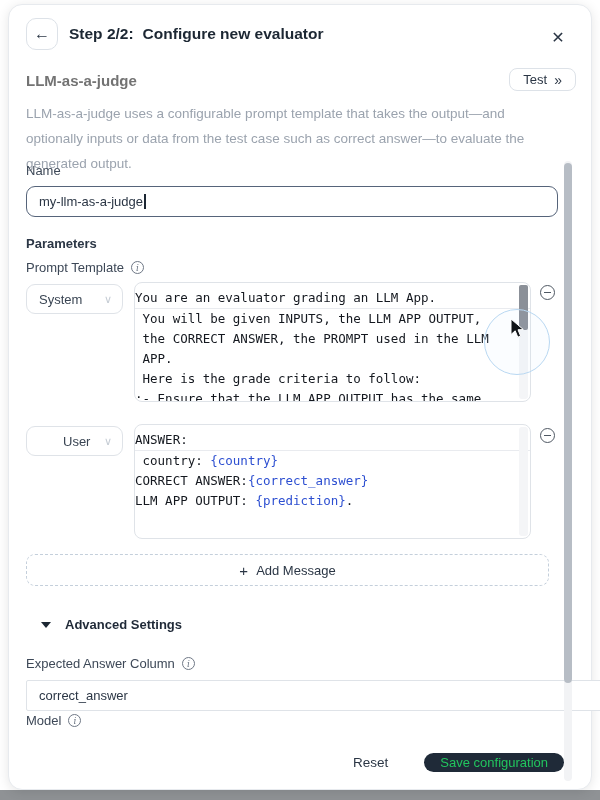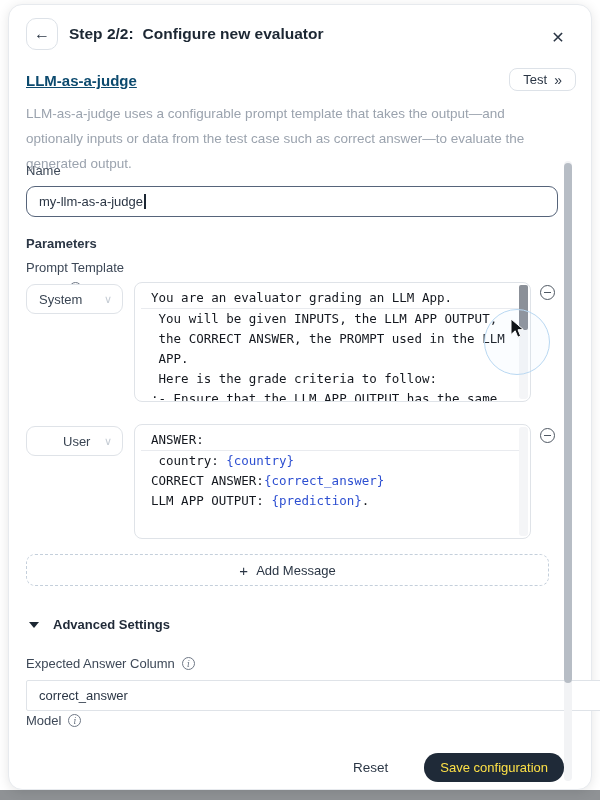--- a/index.html
+++ b/index.html
@@ -22,55 +22,55 @@
     position:absolute; left:17px; top:13px; width:32px; height:32px;
     border:1px solid #dde2e8; border-radius:10px; background:#fff;
     display:flex; align-items:center; justify-content:center;
     font-size:16px; color:#2b3645; cursor:pointer;
   }
   .title { position:absolute; left:60px; top:13px; height:32px; display:flex; align-items:center; gap:9px;
     font-size:15.5px; font-weight:bold; color:#1c2733; }
   .close-btn { position:absolute; right:22px; top:21px; width:22px; height:22px;
     display:flex; align-items:center; justify-content:center; font-size:16px; color:#2b3645; cursor:pointer; }
   
-  .eval-heading { position:absolute; left:17px; top:67px; font-size:15px; font-weight:bold; color:#0c4a6e;text-decoration:underline; }
+  .eval-heading { position:absolute; left:17px; top:67px; font-size:15px; font-weight:bold; color:#737373; }
   .test-btn { position:absolute; right:15px; top:63px; height:23px; padding:0 13px;
     border:1px solid #dde2e8; border-radius:8px; background:#fff;
     display:flex; align-items:center; gap:7px; font-size:13px; color:#2b3645; cursor:pointer; }
   .test-btn .dbl { font-size:14px; color:#2b3645; }
   .desc { position:absolute; left:17px; top:96px; width:537px; font-size:13.5px; line-height:25px; color:#9ba3ae; }
   
   .field-label { font-size:13px; color:#3d4857; }
   .name-label { position:absolute; left:17px; top:158px; }
   .name-input {
     position:absolute; left:17px; top:181px; width:532px; height:31px;
     border:1.5px solid #56647a; border-radius:9px; background:#fff;
     display:flex; align-items:center; padding:0 12px; font-size:13px; color:#2b3645;
   }
   .caret { display:inline-block; width:1.5px; height:15px; background:#1c2733; margin-left:1px; }
   
   .params-label { position:absolute; left:17px; top:231px; font-size:13px; font-weight:600; color:#2b3645; }
-  .pt-row { position:absolute; left:17px; top:255px; display:flex; align-items:center; gap:7px;flex-direction:column; }
+  .pt-row { position:absolute; left:17px; top:255px; display:flex; align-items:center; gap:7px; }
   .info-icon {
     width:13px; height:13px; border:1px solid #6f7886; border-radius:50%;
     display:inline-flex; align-items:center; justify-content:center;
     font-size:9px; color:#6f7886; font-family:"DejaVu Serif", serif; font-style:italic; cursor:pointer;
   }
   .role-select {
     position:absolute; left:17px; width:97px; height:30px;
     border:1px solid #dfe3e8; border-radius:9px; background:#fff;
     display:flex; align-items:center; justify-content:space-between; padding:0 10px 0 12px;
     font-size:13px; color:#3a4553; cursor:pointer;
   }
   .role-select .chev { color:#c5ccd4; font-size:11px; }
   .ta {
     position:absolute; left:125px; width:397px; background:#fff;
     border:1px solid #dfe3e8; border-radius:8px; overflow:hidden;
     font-family:"DejaVu Sans Mono", monospace; font-size:12.5px; line-height:20px; color:#14181f;
-    padding:5px 16px;
+    padding:5px 0;
   }
   .ta .ln { white-space:pre; }
   .ta .first { border-bottom:1px solid #e9ebef; margin:0 -10px; padding:0 10px; }
   .ta .tvar { color:#2d4fd1; }
   .ta-track { position:absolute; top:2px; bottom:2px; right:2px; width:9px; background:#f4f5f7; border-radius:3px; }
   .ta-thumb { position:absolute; top:2px; right:2px; width:9px; height:45px; background:#8b9098; border-radius:2px; cursor:pointer; }
   .minus-btn {
     position:absolute; left:531px; width:15px; height:15px; border:1.4px solid #4f5863; border-radius:50%;
     cursor:pointer; background:#fff;
   }
@@ -81,35 +81,35 @@
   .mouse-cursor { position:absolute; left:501px; top:313px; pointer-events:none; }
   
   .add-msg {
     position:absolute; left:17px; top:549px; width:523px; height:32px;
     border:1.2px dashed #c4cfdb; border-radius:9px; background:#fff;
     display:flex; align-items:center; justify-content:center; gap:8px;
     font-size:13px; color:#2b3645; cursor:pointer;
   }
   .add-msg .plus { font-size:15px; color:#2b3645; }
   
-  .adv-toggle { position:absolute; left:20px; top:612px; display:flex; align-items:center; gap:14px; cursor:pointer;text-align:center; }
+  .adv-toggle { position:absolute; left:32px; top:612px; display:flex; align-items:center; gap:14px; cursor:pointer;text-align:center; }
   .tri-down { width:0; height:0; border-left:5px solid transparent; border-right:5px solid transparent; border-top:6px solid #1c2733; }
   .adv-label { font-size:13px; font-weight:600; color:#1f2937; }
   .eac-row { position:absolute; left:17px; top:651px; display:flex; align-items:center; gap:7px;justify-content:center; }
   .eac-input {
     position:absolute; left:17px; top:675px; width:590px; height:31px;
     border:1px solid #dfe3e8; border-radius:2px; background:#fff;
     display:flex; align-items:center; padding:0 12px; font-size:13px; color:#2b3645;
   }
   .model-row { position:absolute; left:17px; top:708px; display:flex; align-items:center; gap:7px; }
   
   .footer { position:absolute; right:27px; top:748px; display:flex; align-items:center; gap:36px; }
   .reset-btn { font-size:13.5px; color:#2b3645; background:none; border:none; cursor:pointer; font-family:inherit; }
   .save-btn {
-    height:29px; padding:0 16px; background:#1f2a38; color:#fde047; border:none; border-radius:14px;
+    height:19px; padding:0 16px; background:#1f2a38; color:#22c55e; border:none; border-radius:14px;
     font-size:13px; font-family:inherit; cursor:pointer; display:flex; align-items:center;
   }
   
   .modal-track { position:absolute; left:555px; top:156px; width:8px; height:620px; background:#f2f3f5; border-radius:4px; }
   .modal-thumb { position:absolute; left:555px; top:158px; width:8px; height:520px; background:#b7bdc5; border-radius:4px; cursor:pointer; }
 </style>
 </head>
 <body>
 
 <div class="page-strip"></div>

